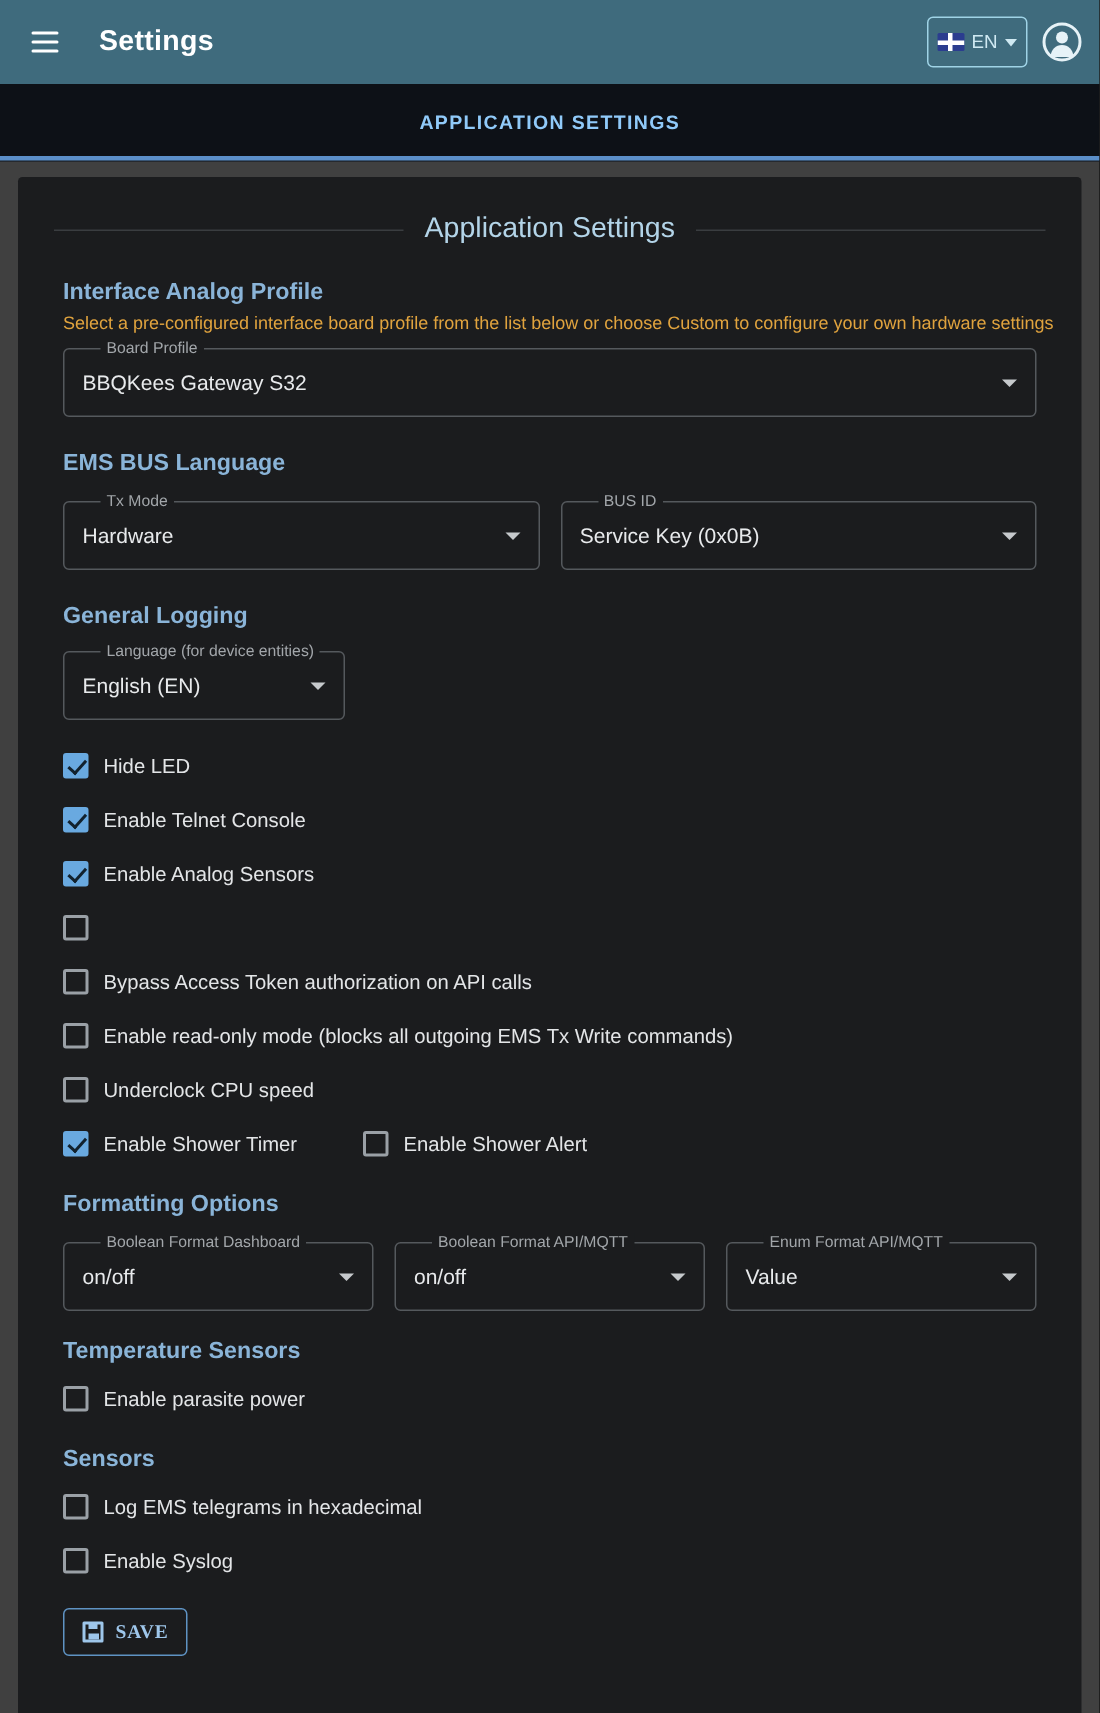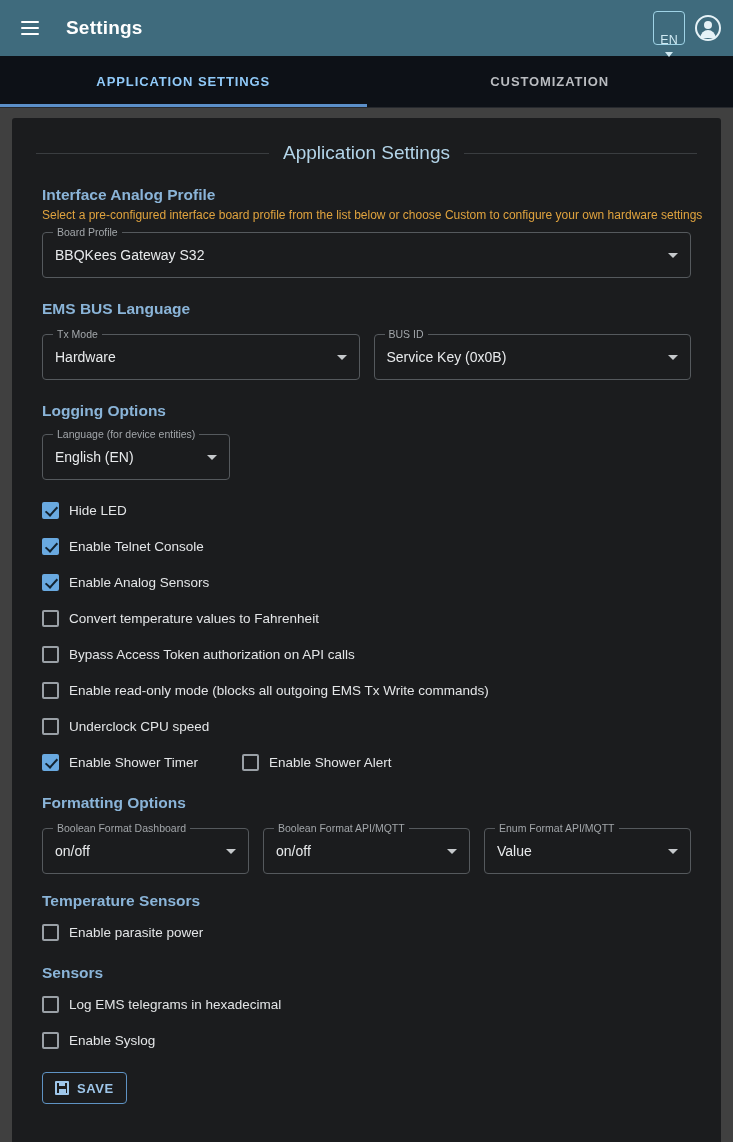--- a/index.html
+++ b/index.html
@@ -46,21 +46,20 @@
     border: 1px solid #9fd3e6;
     border-radius: 4px;
     height: 28px;
     display: flex;
     align-items: center;
     padding: 16px 6px;
     gap: 5px;
     color: #cfe9f2;
     font-size: 12.5px;
     cursor: pointer;
-    flex-direction: column;
   }
   .flag {
     width: 18px; height: 12px;
     background: linear-gradient(#2b3d8f, #2b3d8f);
     position: relative;
     border-radius: 1px;
     overflow: hidden;
     display:inline-block;
   }
   .flag:before {
@@ -162,21 +161,21 @@
     border-radius: 4px;
     height: 46px;
     display: flex;
     align-items: center;
     padding: 0 12px;
     background: transparent;
     cursor: pointer;
   }
   .field .legend {
     position: absolute;
-    top: -7px; left: 10px;
+    top: -7px; left: 24px;
     background: #1b1c1e;
     padding: 0 4px;
     font-size: 10.5px;
     color: #a2a6aa;
     white-space: nowrap;
   }
   .field .value {
     color: #e8eaec;
     font-size: 14px;
   }
@@ -235,21 +234,21 @@
     border: 1px solid #5f93c4;
     color: #9ec6ea;
     background: transparent;
     border-radius: 4px;
     height: 32px;
     padding: 0 12px;
     font-size: 13px;
     font-weight: bold;
     letter-spacing: .6px;
     cursor: pointer;
-    font-family: Liberation Sans, sans-serif;
+    font-family: Liberation Serif, serif;
   }
   .save-icon {
     width: 14px; height: 14px;
     border: 2px solid #9ec6ea;
     border-radius: 1px;
     position: relative;
   }
   .save-icon:before {
     content:""; position:absolute; left:2px; top:-1px; width:6px; height:4px; background:#9ec6ea;
   }
@@ -276,23 +275,20 @@
         <span class="caret"></span>
       </div>
       <div class="account-icon"></div>
     </div>
   </div>
 
   <div class="tabs">
     <div class="tab active">
       <span>APPLICATION SETTINGS</span>
     </div>
-    <div class="tab">
-      <span>CUSTOMIZATION</span>
-    </div>
   </div>
 
   <div class="content">
 
     <div class="page-title-wrap">
       <div class="line"></div>
       <div class="page-title">Application Settings</div>
       <div class="line"></div>
     </div>
 
@@ -316,21 +312,21 @@
         <span class="arrow"></span>
       </div>
       <div class="field" style="flex:1">
         <span class="legend">BUS ID</span>
         <span class="value">Service Key (0x0B)</span>
         <span class="arrow"></span>
       </div>
     </div>
 
     
-    <div class="section-title">Logging Options</div>
+    <div class="section-title">General Logging</div>
     <div class="row" style="margin-top:14px; margin-bottom:12px">
       <div class="field" style="width:188px">
         <span class="legend">Language (for device entities)</span>
         <span class="value">English (EN)</span>
         <span class="arrow"></span>
       </div>
     </div>
 
     <div class="check-row">
       <div class="checkbox checked"></div>
@@ -339,21 +335,20 @@
     <div class="check-row">
       <div class="checkbox checked"></div>
       <div class="check-label">Enable Telnet Console</div>
     </div>
     <div class="check-row">
       <div class="checkbox checked"></div>
       <div class="check-label">Enable Analog Sensors</div>
     </div>
     <div class="check-row">
       <div class="checkbox"></div>
-      <div class="check-label">Convert temperature values to Fahrenheit</div>
     </div>
     <div class="check-row">
       <div class="checkbox"></div>
       <div class="check-label">Bypass Access Token authorization on API calls</div>
     </div>
     <div class="check-row">
       <div class="checkbox"></div>
       <div class="check-label">Enable read-only mode (blocks all outgoing EMS Tx Write commands)</div>
     </div>
     <div class="check-row">

